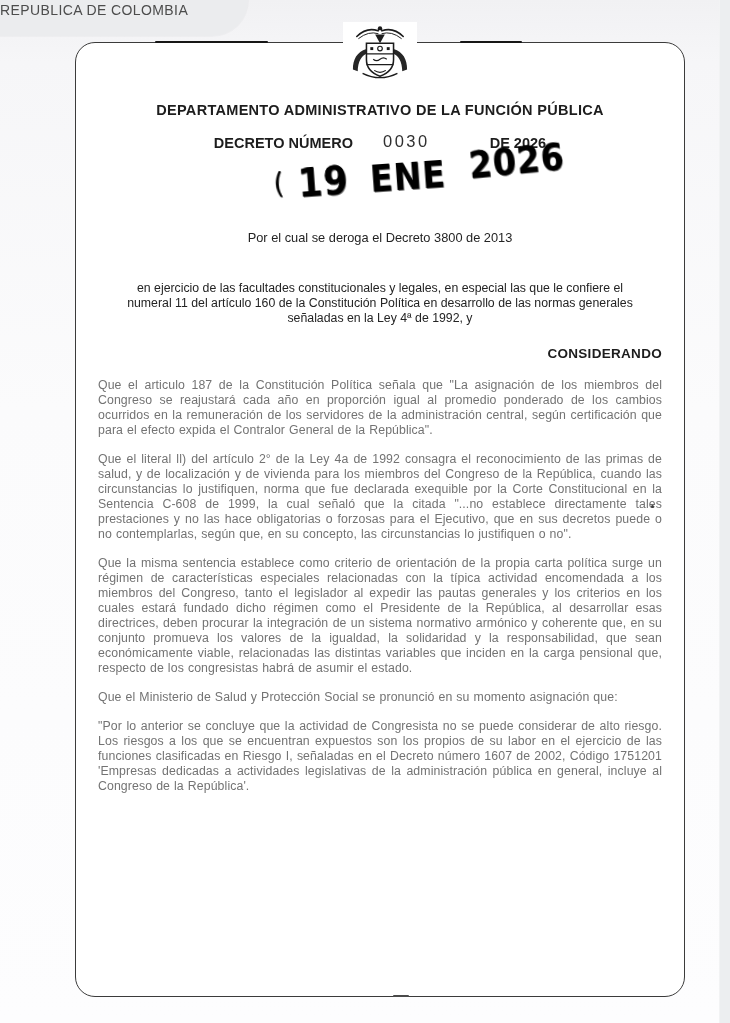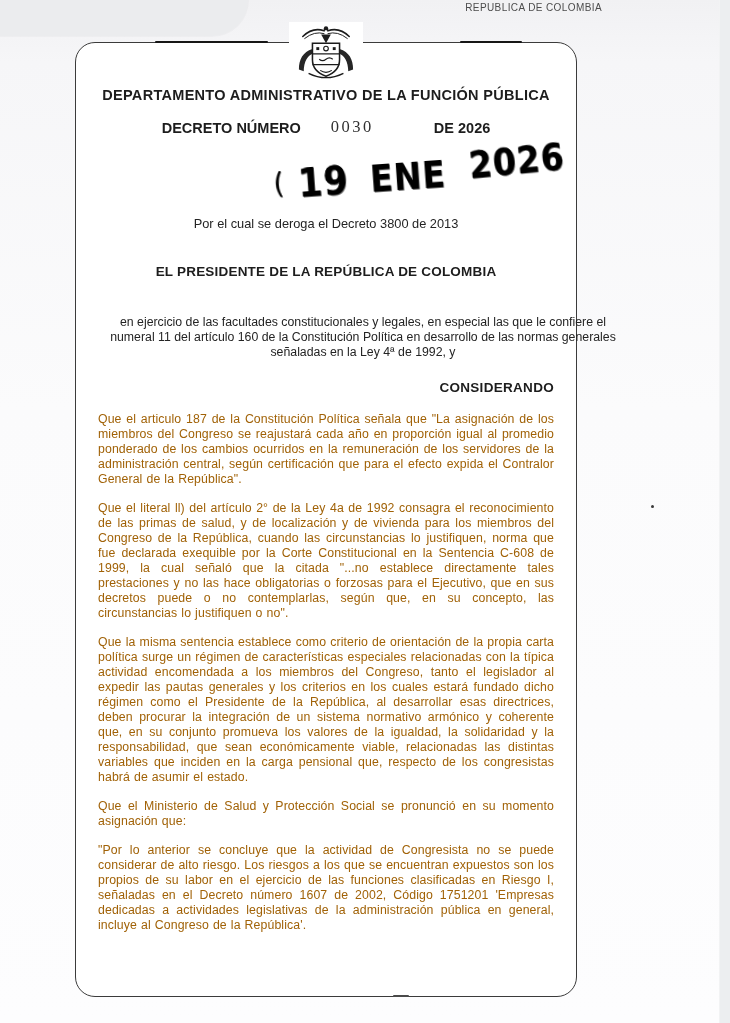--- a/index.html
+++ b/index.html
@@ -11,67 +11,67 @@
   }
   .corner-card {
     position:absolute; left:-36px; top:-48px; width:284px; height:84px;
     background:#ebecee; border-radius:36px; box-shadow:0 0 0 1px rgba(0,0,0,0.025);
   }
   .right-strip {
     position:absolute; right:0; top:0; width:10px; height:1023px;
     background:#eceef0; border-left:1px solid #f2f3f4;
   }
   .republic-label {
-    position:absolute; top:2px; left:0; width:602px; text-align:right;
-    font-size:10px; letter-spacing:.4px; color:#4c4c4c;
+    position:absolute; top:2px; left:0; width:602px; text-align:left;
+    font-size:14px; letter-spacing:.4px; color:#4c4c4c;
   }
   .frame {
-    position:absolute; left:75px; top:42px; width:502px; height:955px;
+    position:absolute; left:75px; top:42px; width:610px; height:955px;
     border:1.5px solid #3b3b3b; border-radius:20px; background:#fff;
-    box-sizing:border-box; padding:0 22px;
+    box-sizing:border-box; padding:15px 22px;
   }
   .border-seg { position:absolute; background:#161616; height:2.6px; top:40.8px; border-radius:1px; }
   .seg-left  { left:155px; width:113px; }
   .seg-right { left:460px; width:62px; }
   .seg-bottom{ top:995.4px; left:393px; width:16px; height:1.6px; background:#4a4a4a; }
   .emblem {
     position:absolute; left:50%; top:-21px; transform:translateX(-50%);
     width:74px; height:62px; background:#fff; display:flex; justify-content:center;
   }
   .dept-title {
     margin:44px 0 0 0; text-align:center; font-size:14.5px; font-weight:bold;
     letter-spacing:.3px; color:#1d1d1d;
   }
   .decree-line {
     margin-top:15px; display:flex; justify-content:center; align-items:baseline;
     font-size:14.5px; font-weight:bold; color:#1d1d1d;
   }
   .decree-number {
-    font-family:Liberation Serif, serif; font-weight:400; font-size:16.5px;
+    font-family:Liberation Sans, sans-serif; font-weight:400; font-size:16.5px;
     letter-spacing:2.5px; color:#303030; margin:0 60px 0 30px; transform:translateY(-1px);
   }
   .stamp {
     position:absolute; left:198px; top:122px; white-space:nowrap;
     font-family:"DejaVu Sans", sans-serif; font-weight:700; font-size:33px; color:#101010;
     transform:rotate(-4deg) scaleY(1.12); transform-origin:left center;
     letter-spacing:1px; filter:blur(.35px) contrast(1.15);
     text-shadow:.6px .8px 0 rgba(17,17,17,.6), -.4px -.3px 0 rgba(17,17,17,.45);
   }
   .stamp .paren { font-weight:400; font-size:25px; display:inline-block; transform:translateY(-4px); margin-right:1px; }
   .stamp .day   { font-size:35px; margin-right:9px; }
   .stamp .mon   { margin-right:11px; }
   .stamp .yr    { display:inline-block; transform:translateY(-7px) rotate(-1.5deg); }
   .subject { margin:78px 0 0 0; text-align:center; font-size:12.8px; }
   .issuer  { margin:33px 0 0 0; text-align:center; font-size:13.5px; font-weight:bold; color:#1d1d1d; letter-spacing:.2px; }
   .preamble{ margin:36px auto 0; text-align:center; font-size:12.3px; line-height:15px; width:530px; }
   .considerando { margin:20px 0 0 0; text-align:right; font-size:13.5px; font-weight:bold; color:#1d1d1d; letter-spacing:.3px; }
   .body-text { margin-top:17px; }
   .body-text p {
     margin:0 0 14px 0; font-size:12.3px; line-height:15px; text-align:justify;
-    color:#a16207; letter-spacing:.1px; word-spacing:.5px;
+    color:#737373; letter-spacing:.1px; word-spacing:.5px;
   }
   .artifact-dot { position:absolute; left:651px; top:505px; width:3px; height:3px; background:#3a3a3a; border-radius:50%; }
 </style>
 </head>
 <body>
 
 <div class="corner-card"></div>
 <div class="right-strip"></div>
 
 <div class="republic-label">REPUBLICA DE COLOMBIA</div>
@@ -110,21 +110,20 @@
 
   <div class="stamp">
     <span class="paren">(</span>
     <span class="day">19</span>
     <span class="mon">ENE</span>
     <span class="yr">2026</span>
   </div>
 
   <p class="subject">Por el cual se deroga el Decreto 3800 de 2013</p>
 
-  <h2 class="issuer">EL PRESIDENTE DE LA REPÚBLICA DE COLOMBIA</h2>
 
   <p class="preamble">en ejercicio de las facultades constitucionales y legales, en especial las que le confiere el numeral 11 del artículo 160 de la Constitución Política en desarrollo de las normas generales señaladas en la Ley 4ª de 1992, y</p>
 
   <h3 class="considerando">CONSIDERANDO</h3>
 
   <div class="body-text">
     <p>Que el articulo 187 de la Constitución Política señala que "La asignación de los miembros del Congreso se reajustará cada año en proporción igual al promedio ponderado de los cambios ocurridos en la remuneración de los servidores de la administración central, según certificación que para el efecto expida el Contralor General de la República".</p>
     <p>Que el literal ll) del artículo 2° de la Ley 4a de 1992 consagra el reconocimiento de las primas de salud, y de localización y de vivienda para los miembros del Congreso de la República, cuando las circunstancias lo justifiquen, norma que fue declarada exequible por la Corte Constitucional en la Sentencia C-608 de 1999, la cual señaló que la citada "...no establece directamente tales prestaciones y no las hace obligatorias o forzosas para el Ejecutivo, que en sus decretos puede o no contemplarlas, según que, en su concepto, las circunstancias lo justifiquen o no".</p>
     <p>Que la misma sentencia establece como criterio de orientación de la propia carta política surge un régimen de características especiales relacionadas con la típica actividad encomendada a los miembros del Congreso, tanto el legislador al expedir las pautas generales y los criterios en los cuales estará fundado dicho régimen como el Presidente de la República, al desarrollar esas directrices, deben procurar la integración de un sistema normativo armónico y coherente que, en su conjunto promueva los valores de la igualdad, la solidaridad y la responsabilidad, que sean económicamente viable, relacionadas las distintas variables que inciden en la carga pensional que, respecto de los congresistas habrá de asumir el estado.</p>
     <p>Que el Ministerio de Salud y Protección Social se pronunció en su momento asignación que:</p>

